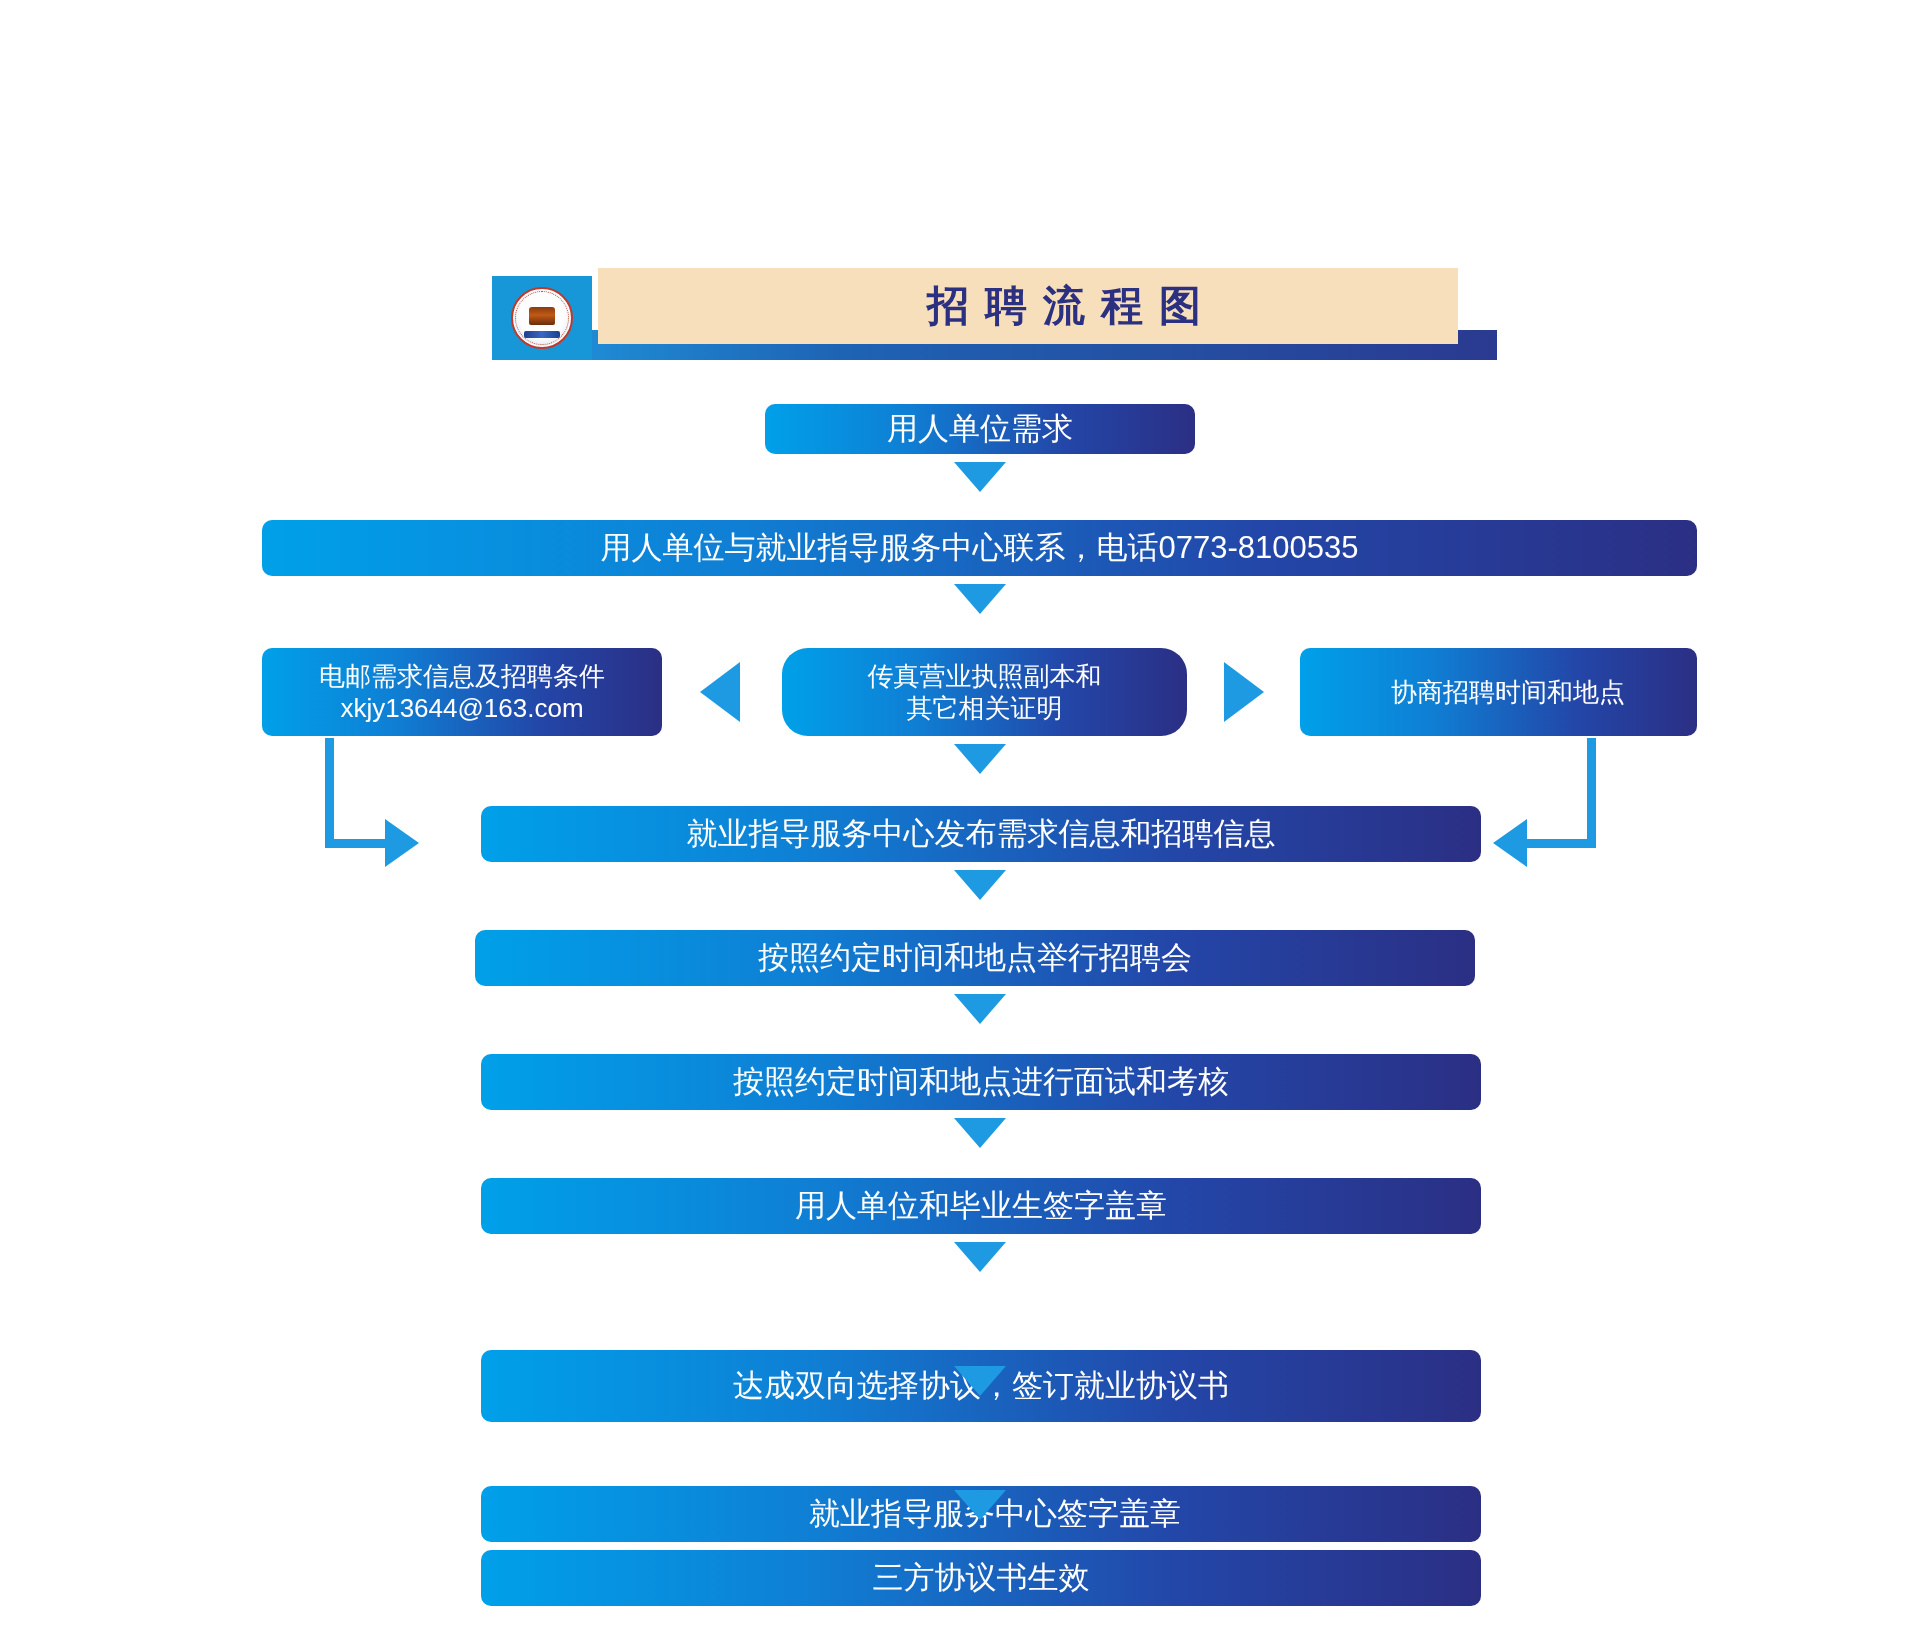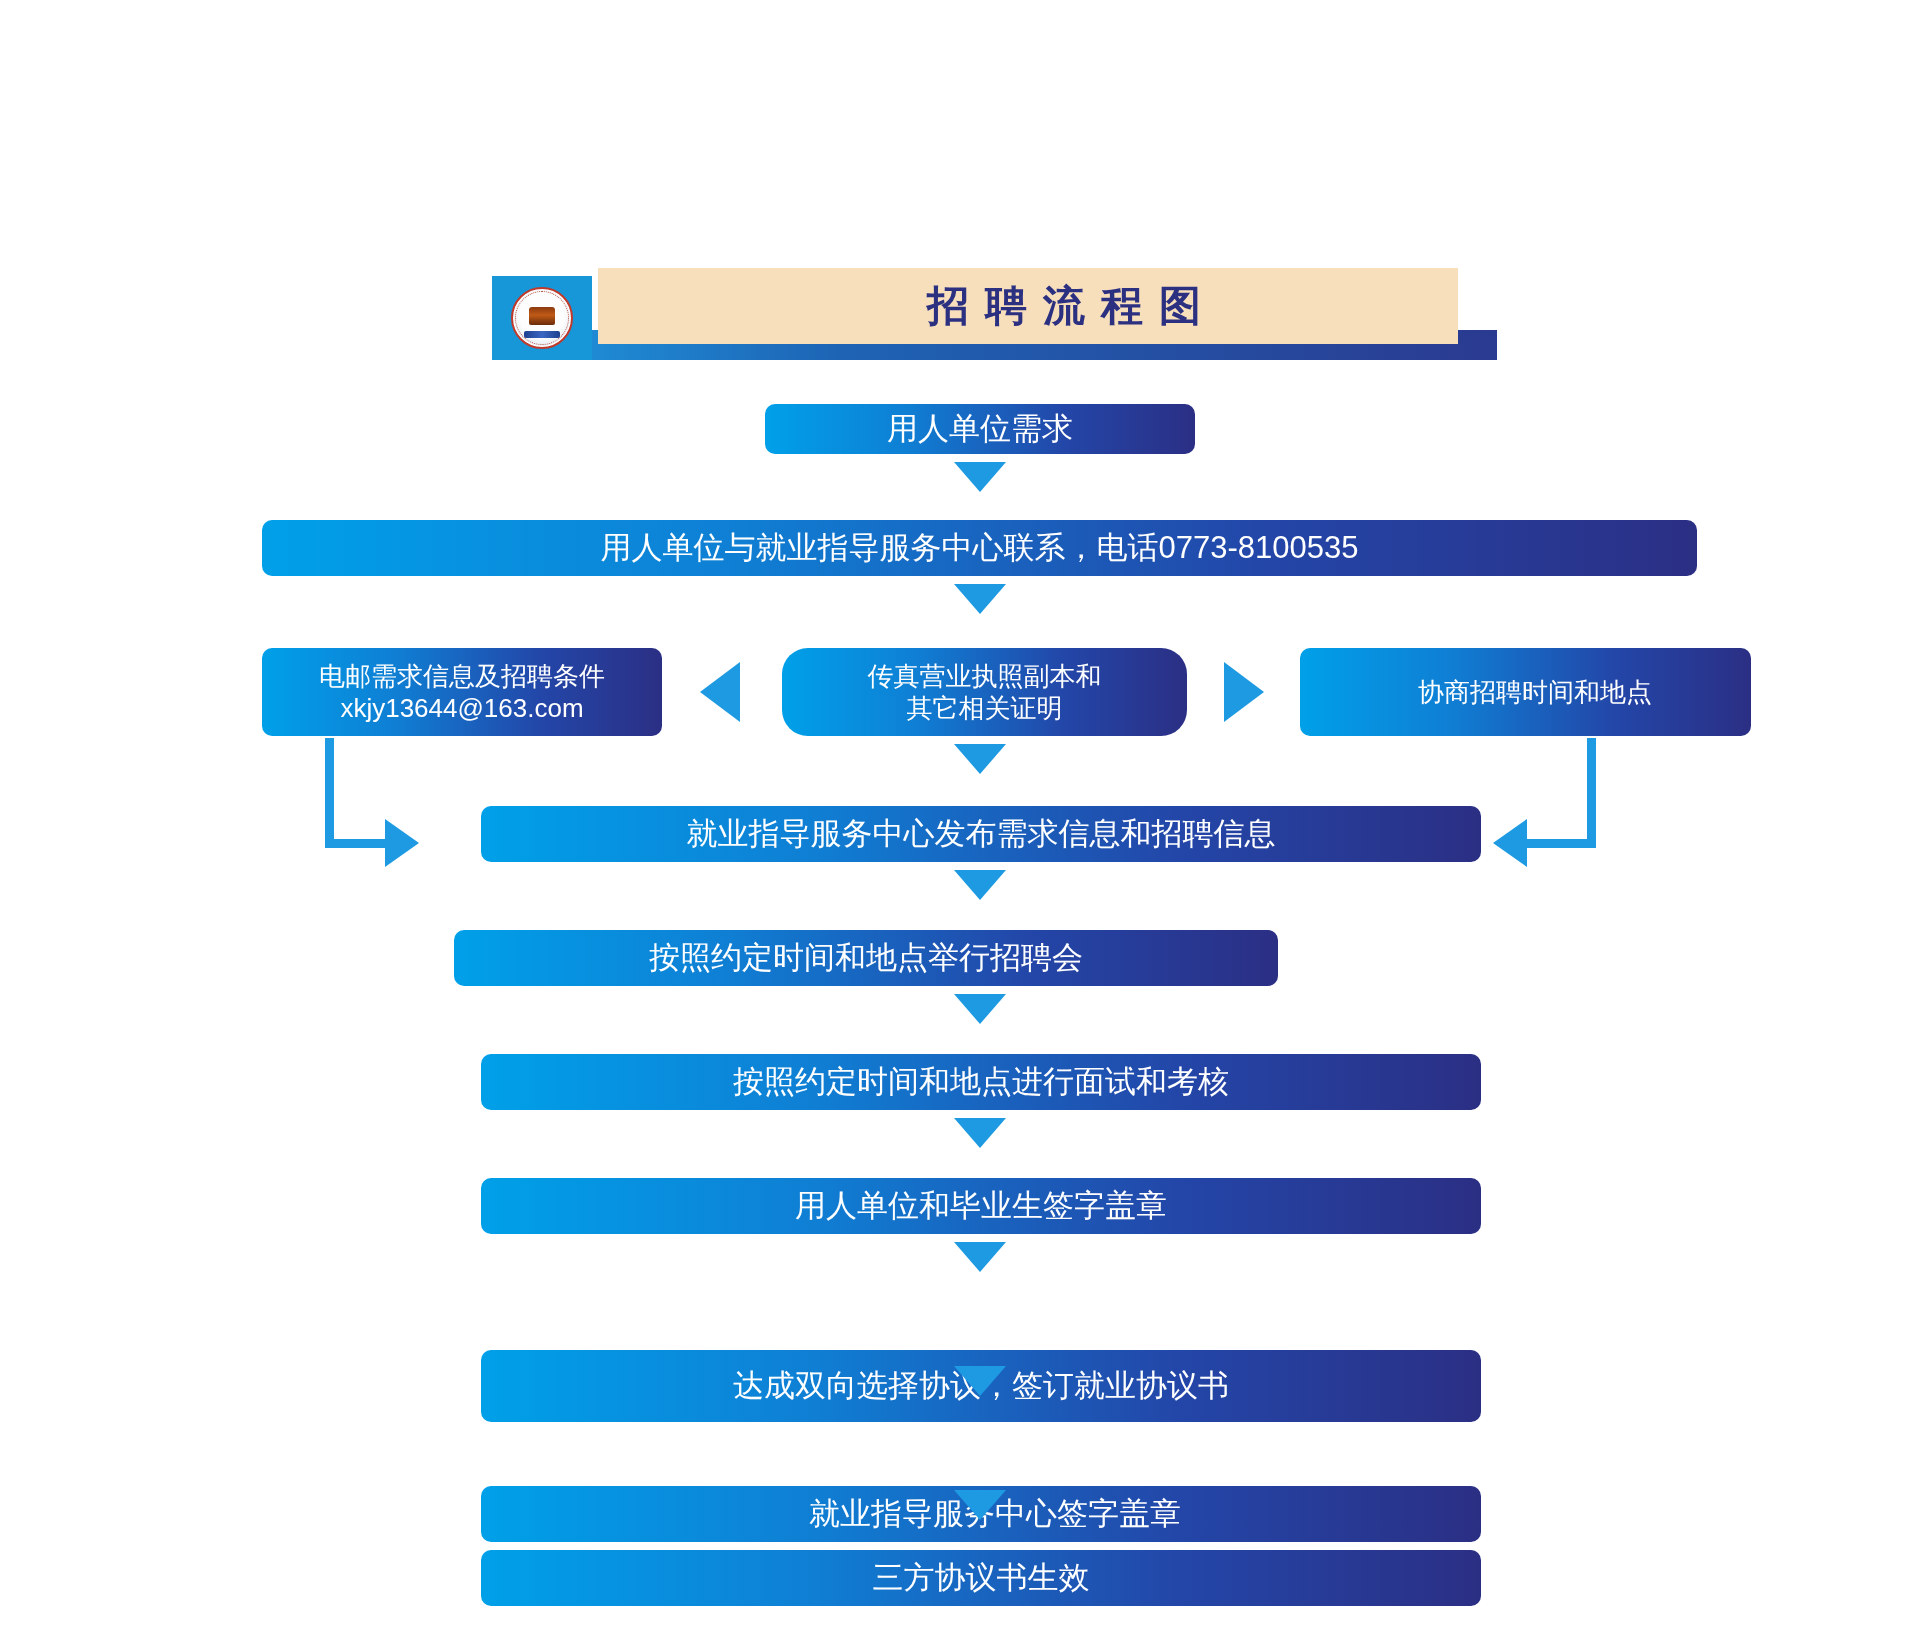--- a/index.html
+++ b/index.html
@@ -208,36 +208,36 @@
 <div class="node small" style="left:262px; top:648px; width:400px; height:88px;">电邮需求信息及招聘条件
 xkjy13644@163.com</div>
 
 <div class="arrow-left-tri" style="left:700px; top:662px;"></div>
 
 <div class="node small" style="left:782px; top:648px; width:405px; height:88px;border-radius:26px;">传真营业执照副本和
 其它相关证明</div>
 
 <div class="arrow-right-tri" style="left:1224px; top:662px;"></div>
 
-<div class="node small" style="left:1300px; top:648px; width:451px; height:88px;padding-left:33px;">协商招聘时间和地点</div>
+<div class="node small" style="left:1300px; top:648px; width:397px; height:88px;padding-left:33px;">协商招聘时间和地点</div>
 
 <div class="arrow-down" style="left:954px; top:744px;"></div>
 
 <div class="elbow-v" style="left:325px; top:738px; height:110px;"></div>
 <div class="elbow-h" style="left:325px; top:839px; width:64px;"></div>
 <div class="elbow-arrow-right" style="left:385px; top:819px;"></div>
 
 <div class="elbow-v" style="left:1587px; top:738px; height:110px;"></div>
 <div class="elbow-h" style="left:1525px; top:839px; width:71px;"></div>
 <div class="elbow-arrow-left" style="left:1493px; top:819px;"></div>
 
 <div class="node" style="left:481px; top:806px; width:1000px; height:56px;">就业指导服务中心发布需求信息和招聘信息</div>
 <div class="arrow-down" style="left:954px; top:870px;"></div>
 
-<div class="node" style="left:454px; top:930px; width:824px; height:56px;">按照约定时间和地点举行招聘会</div>
+<div class="node" style="left:475px; top:930px; width:1000px; height:56px;">按照约定时间和地点举行招聘会</div>
 <div class="arrow-down" style="left:954px; top:994px;"></div>
 
 <div class="node" style="left:481px; top:1054px; width:1000px; height:56px;">按照约定时间和地点进行面试和考核</div>
 <div class="arrow-down" style="left:954px; top:1118px;"></div>
 
 <div class="node" style="left:481px; top:1178px; width:1000px; height:56px;">用人单位和毕业生签字盖章</div>
 <div class="arrow-down" style="left:954px; top:1242px;"></div>
 
 <div class="node" style="left:481px; top:1350px; width:1000px; height:72px;">达成双向选择协议，签订就业协议书</div>
 <div class="arrow-down" style="left:954px; top:1366px;"></div>

